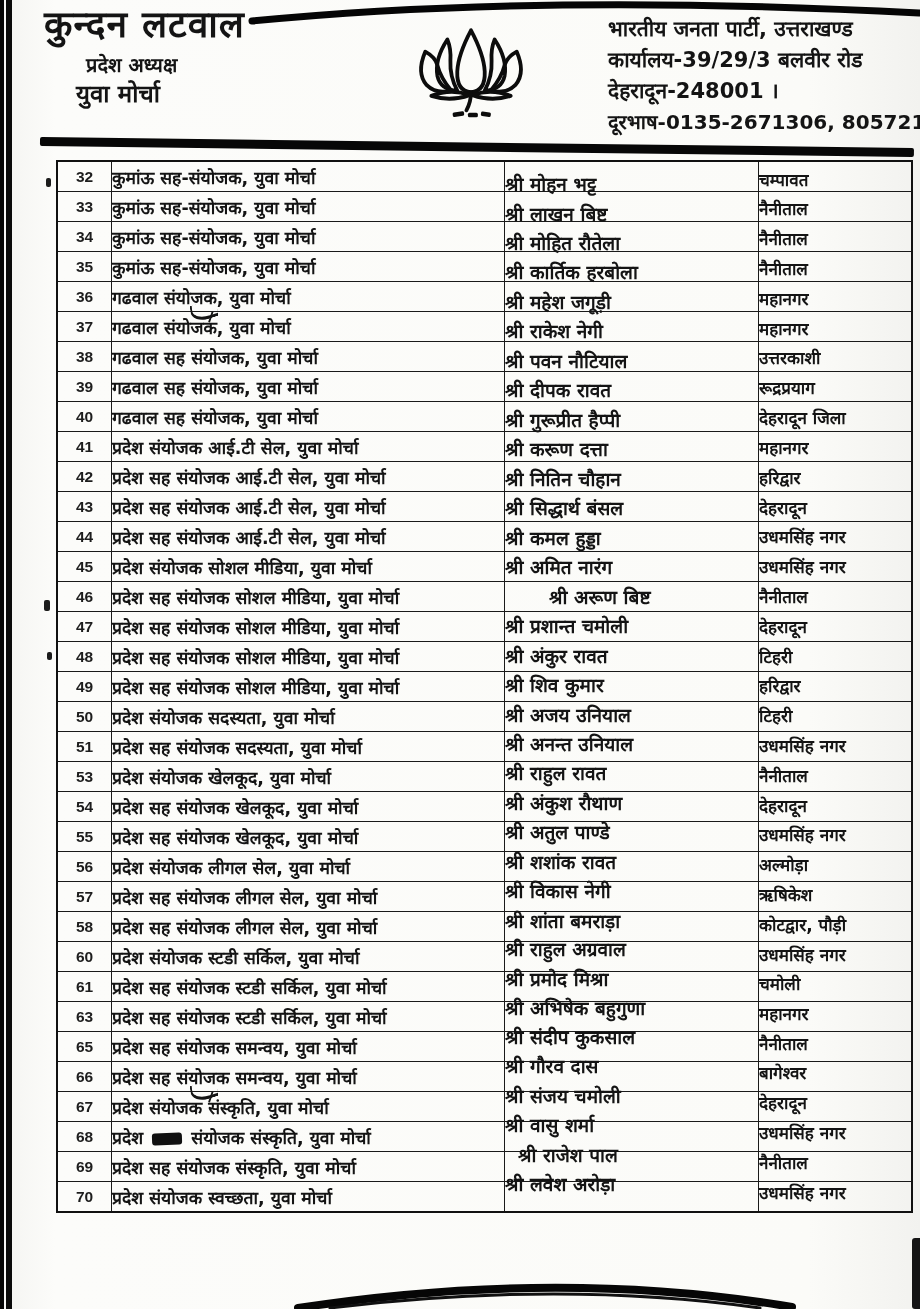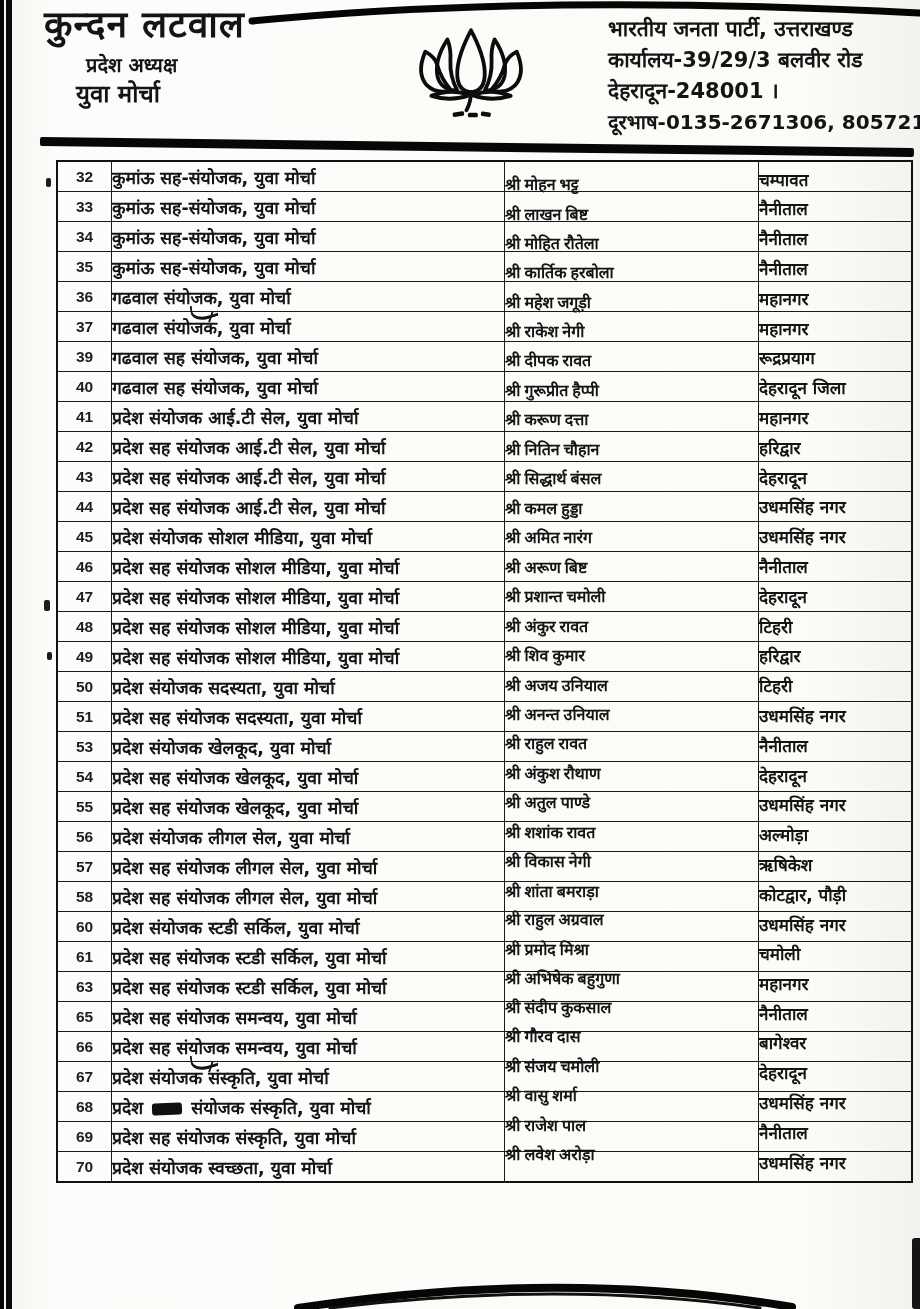--- a/index.html
+++ b/index.html
@@ -26,21 +26,21 @@
   .header-rule{position:absolute;left:40px;top:137px;width:874px;height:9px;background:#070707;
     transform:rotate(0.72deg);transform-origin:left center;border-radius:2px;}
   
   table.roster{position:absolute;left:56px;top:160px;width:850px;border-collapse:collapse;table-layout:fixed;
     background:transparent;}
   table.roster td{border:1.6px solid #1a1a1a;height:29px;padding:0;vertical-align:middle;overflow:visible;
     font-weight:700;white-space:nowrap;}
   table.roster{border:2.5px solid #111;}
   td.c-no{width:53px;text-align:center;font-family:"Liberation Sans",sans-serif;font-size:15.5px;font-weight:700;color:#1d1d1d;}
   td.c-des{width:392px;font-size:17.5px;padding-left:14px;position:relative;}
-  td.c-nm{width:253px;font-size:16px;padding-left:10px;font-family:Liberation Serif, serif;}
+  td.c-nm{width:253px;font-size:19px;padding-left:10px;}
   td.c-ds{width:152px;font-size:17px;padding-left:8px;}
   td.c-nm .nm,td.c-ds .ds{display:inline-block;}
   .blot{display:inline-block;width:30px;height:12px;background:#101010;border-radius:3px;vertical-align:middle;
     transform:rotate(-2deg);margin:0 3px;}
   .squiggle{position:absolute;left:78px;top:-10px;width:26px;height:15px;
     border-bottom:3px solid #151515;border-left:2px solid #151515;border-radius:0 0 0 70%;
     transform:rotate(-18deg) skewX(-12deg);}
   .squiggle:after{content:"";position:absolute;left:6px;top:9px;width:12px;height:10px;
     border-right:2.5px solid #151515;transform:rotate(28deg);}
 </style>
@@ -127,20 +127,26 @@
           <td class="c-nm"><span class="nm" style="transform: translateY(4.9px);">श्री महेश जगूड़ी</span></td>
           <td class="c-ds"><span class="ds" style="transform: translateY(1.8px);">महानगर</span></td>
         </tr>
         <tr>
           <td class="c-no">37</td>
           <td class="c-des">गढवाल संयोजक, युवा मोर्चा<span class="squiggle"></span></td>
           <td class="c-nm"><span class="nm" style="transform: translateY(4.4px);">श्री राकेश नेगी</span></td>
           <td class="c-ds"><span class="ds" style="transform: translateY(1.6px);">महानगर</span></td>
         </tr>
         <tr>
+          <td class="c-no">38</td>
+          <td class="c-des">गढवाल सह संयोजक, युवा मोर्चा</td>
+          <td class="c-nm"><span class="nm" style="transform: translateY(3.9px);">श्री पवन नौटियाल</span></td>
+          <td class="c-ds"><span class="ds" style="transform: translateY(1.4px);">उत्तरकाशी</span></td>
+        </tr>
+        <tr>
           <td class="c-no">39</td>
           <td class="c-des">गढवाल सह संयोजक, युवा मोर्चा</td>
           <td class="c-nm"><span class="nm" style="transform: translateY(3.4px);">श्री दीपक रावत</span></td>
           <td class="c-ds"><span class="ds" style="transform: translateY(1.2px);">रूद्रप्रयाग</span></td>
         </tr>
         <tr>
           <td class="c-no">40</td>
           <td class="c-des">गढवाल सह संयोजक, युवा मोर्चा</td>
           <td class="c-nm"><span class="nm" style="transform: translateY(2.8px);">श्री गुरूप्रीत हैप्पी</span></td>
           <td class="c-ds"><span class="ds" style="transform: translateY(1.1px);">देहरादून जिला</span></td>
@@ -171,21 +177,21 @@
         </tr>
         <tr>
           <td class="c-no">45</td>
           <td class="c-des">प्रदेश संयोजक सोशल मीडिया, युवा मोर्चा</td>
           <td class="c-nm"><span class="nm" style="transform: translateY(0.2px);">श्री अमित नारंग</span></td>
           <td class="c-ds"><span class="ds" style="transform: translateY(0.2px);">उधमसिंह नगर</span></td>
         </tr>
         <tr>
           <td class="c-no">46</td>
           <td class="c-des">प्रदेश सह संयोजक सोशल मीडिया, युवा मोर्चा</td>
-          <td class="c-nm"><span class="nm" style="transform: translateY(-0.3px);">श्री अरूण बिष्ट</span></td>
+          <td class="c-nm"><span class="nm" style="transform: translateY(-0.3px); margin-left: 44px;">श्री अरूण बिष्ट</span></td>
           <td class="c-ds"><span class="ds" style="transform: translateY(0px);">नैनीताल</span></td>
         </tr>
         <tr>
           <td class="c-no">47</td>
           <td class="c-des">प्रदेश सह संयोजक सोशल मीडिया, युवा मोर्चा</td>
           <td class="c-nm"><span class="nm" style="transform: translateY(-0.8px);">श्री प्रशान्त चमोली</span></td>
           <td class="c-ds"><span class="ds" style="transform: translateY(-0.2px);">देहरादून</span></td>
         </tr>
         <tr>
           <td class="c-no">48</td>
@@ -285,21 +291,21 @@
         </tr>
         <tr>
           <td class="c-no">68</td>
           <td class="c-des">प्रदेश <span class="blot"></span> संयोजक संस्कृति, युवा मोर्चा</td>
           <td class="c-nm"><span class="nm" style="transform: translateY(-11.7px);">श्री वासु शर्मा</span></td>
           <td class="c-ds"><span class="ds" style="transform: translateY(-4px);">उधमसिंह नगर</span></td>
         </tr>
         <tr>
           <td class="c-no">69</td>
           <td class="c-des">प्रदेश सह संयोजक संस्कृति, युवा मोर्चा</td>
-          <td class="c-nm"><span class="nm" style="transform: translateY(-12.2px);">श्री राजेश पाल</span></td>
+          <td class="c-nm"><span class="nm" style="transform: translateY(-12.2px); margin-left: 13px;">श्री राजेश पाल</span></td>
           <td class="c-ds"><span class="ds" style="transform: translateY(-4.2px);">नैनीताल</span></td>
         </tr>
         <tr>
           <td class="c-no">70</td>
           <td class="c-des">प्रदेश संयोजक स्वच्छता, युवा मोर्चा</td>
           <td class="c-nm"><span class="nm" style="transform: translateY(-12.8px);">श्री लवेश अरोड़ा</span></td>
           <td class="c-ds"><span class="ds" style="transform: translateY(-4.3px);">उधमसिंह नगर</span></td>
         </tr>
       </tbody>
   </table>

